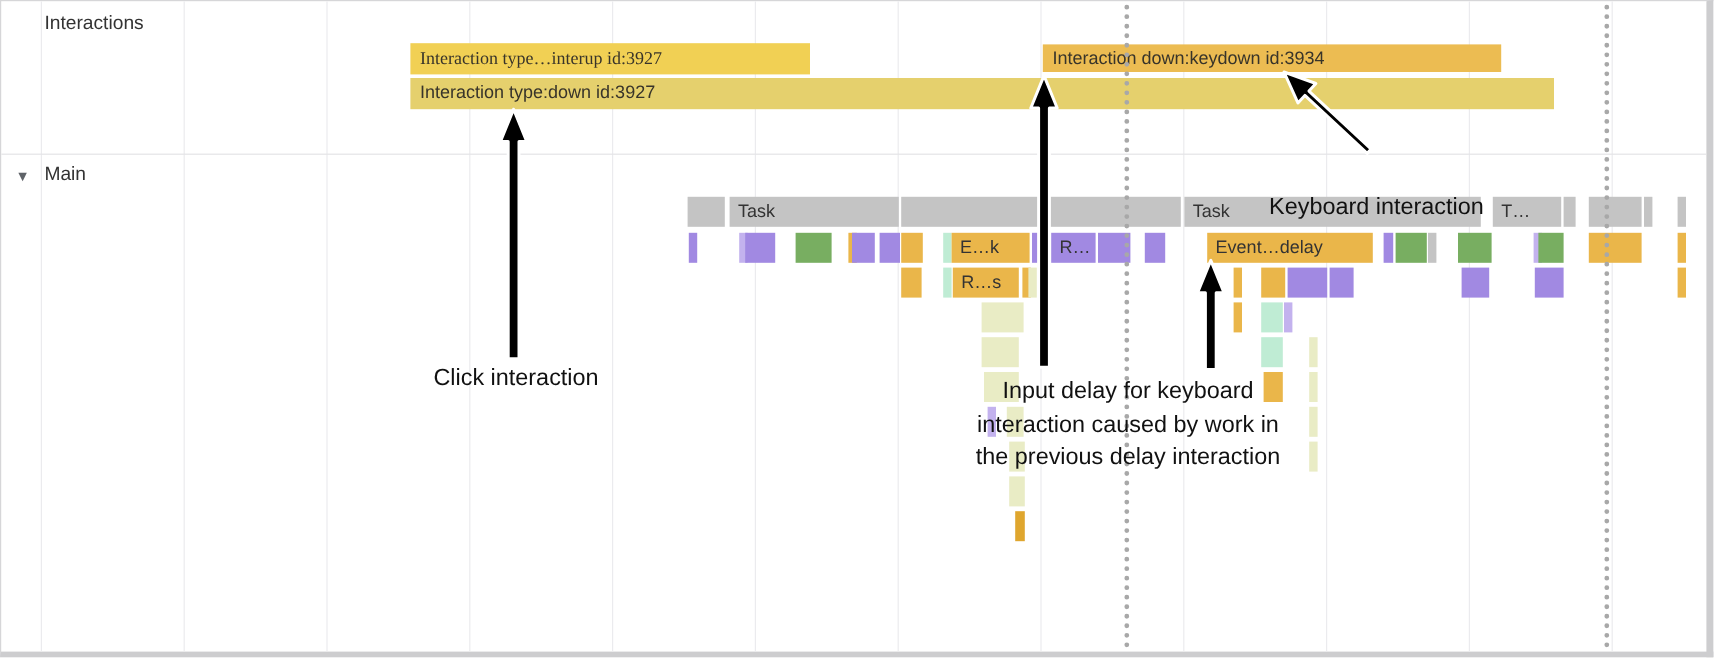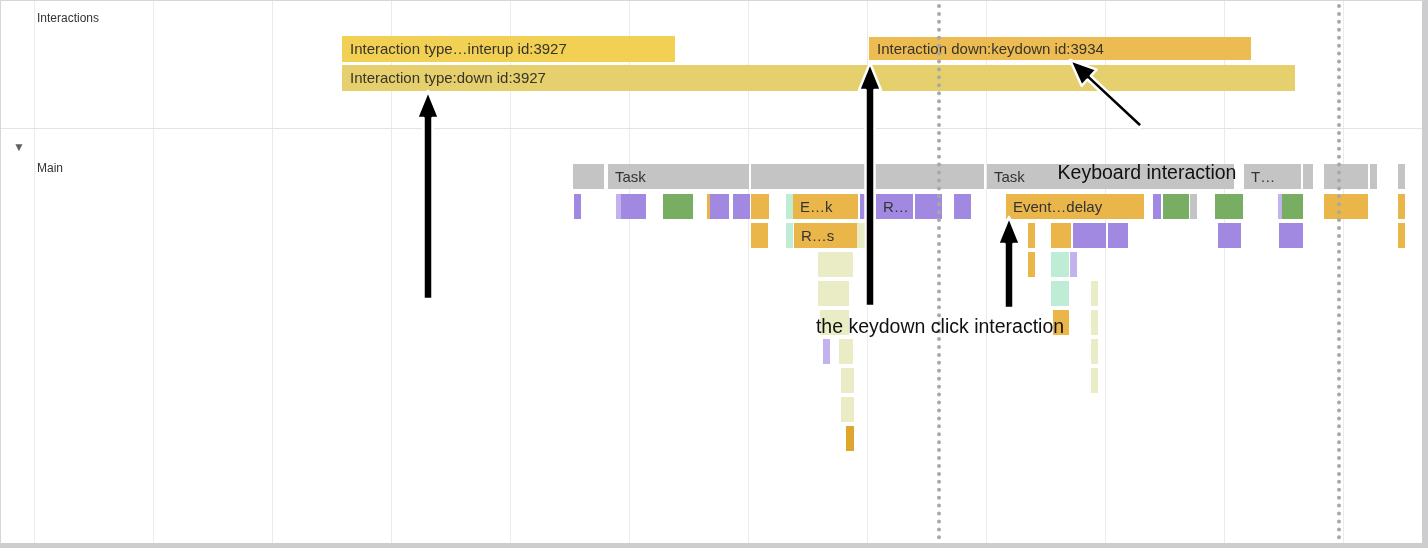--- a/index.html
+++ b/index.html
@@ -4,21 +4,21 @@
 <style>
   html,body{margin:0;padding:0;background:#fff;}
   .canvas{
     position:relative;width:1428px;height:548px;background:#ffffff;
     box-sizing:border-box;border:1px solid #d6d6d8;border-right:6px solid #cdcdcf;border-bottom:5px solid #cdcdcf;
     overflow:hidden;font-family:"Liberation Sans","DejaVu Sans",sans-serif;
   }
   .gridline{position:absolute;top:0;bottom:0;width:1px;background:#ebebee;z-index:1;}
   .dotline{position:absolute;top:3px;bottom:3px;width:0;border-left:4px dotted #a8a8a8;z-index:6;}
   .separator{position:absolute;left:0;right:0;height:1px;background:#e4e4e6;z-index:2;}
-  .track-label{position:absolute;font-size:12px;color:#333;z-index:4;white-space:nowrap;}
+  .track-label{position:absolute;font-size:16px;color:#333;z-index:4;white-space:nowrap;}
   .expander{position:absolute;font-size:12px;color:#5f6368;z-index:4;cursor:pointer;}
   .ibar,.fbar{
     position:absolute;box-sizing:border-box;z-index:3;
     font-size:15px;color:#38342a;white-space:nowrap;overflow:hidden;
     padding-left:8px;
   }
   .fbar{padding-left:7px;color:#333;}
   .arrow-layer{position:absolute;left:0;top:0;z-index:7;pointer-events:none;}
   .annotation{position:absolute;z-index:8;font-size:19.5px;color:#111;text-align:center;line-height:27.5px;}
 </style>
@@ -41,24 +41,24 @@
       <div class="gridline" style="left: 1342px;"></div>
       <div class="dotline" style="left: 936px;"></div>
       <div class="dotline" style="left: 1336px;"></div>
     </div>
 
   <div class="separator" id="track-separator" style="top: 127px;"></div>
 
   <div class="track-label" style="left:36px;top:10px;">Interactions</div>
 
   <span class="expander" style="left:12px;top:139px;">▼</span>
-  <div class="track-label" style="left:36px;top:136px;margin-top:24px;">Main</div>
+  <div class="track-label" style="left:36px;top:136px;">Main</div>
 
   <div id="bars-layer">
-      <div class="ibar" style="left: 341px; top: 35px; width: 333px; height: 26px; line-height: 26px; background: rgb(241, 208, 84);">Interaction type…interup id:3927</div>
+      <div class="ibar" style="left: 341px; top: 35px; width: 333px; height: 26px; line-height: 26px; background: rgb(241, 208, 84); font-family: Liberation Serif, serif;">Interaction type…interup id:3927</div>
       <div class="ibar" style="left: 341px; top: 64px; width: 953px; height: 26px; line-height: 26px; background: rgb(229, 208, 109);">Interaction type:down id:3927</div>
       <div class="ibar" style="left: 868px; top: 36px; width: 382px; height: 23px; line-height: 23px; background: rgb(236, 188, 82);">Interaction down:keydown id:3934</div>
       <div class="fbar" style="left: 572px; top: 163px; width: 31px; height: 25px; line-height: 25px; background: rgb(196, 196, 196);"></div>
       <div class="fbar" style="left: 607px; top: 163px; width: 141px; height: 25px; line-height: 25px; background: rgb(196, 196, 196);">Task</div>
       <div class="fbar" style="left: 750px; top: 163px; width: 233px; height: 25px; line-height: 25px; background: rgb(196, 196, 196);"></div>
       <div class="fbar" style="left: 986px; top: 163px; width: 247px; height: 25px; line-height: 25px; background: rgb(196, 196, 196);">Task</div>
       <div class="fbar" style="left: 1243px; top: 163px; width: 57px; height: 25px; line-height: 25px; background: rgb(196, 196, 196);">T…</div>
       <div class="fbar" style="left: 1302px; top: 163px; width: 10px; height: 25px; line-height: 25px; background: rgb(196, 196, 196);"></div>
       <div class="fbar" style="left: 1323px; top: 163px; width: 44px; height: 25px; line-height: 25px; background: rgb(196, 196, 196);"></div>
       <div class="fbar" style="left: 1369px; top: 163px; width: 3px; height: 25px; line-height: 25px; background: rgb(196, 196, 196);"></div>
@@ -82,21 +82,21 @@
       <div class="fbar" style="left: 1152px; top: 193px; width: 8px; height: 25px; line-height: 25px; background: rgb(161, 137, 226);"></div>
       <div class="fbar" style="left: 1162px; top: 193px; width: 26px; height: 25px; line-height: 25px; background: rgb(120, 174, 97);"></div>
       <div class="fbar" style="left: 1189px; top: 193px; width: 3px; height: 25px; line-height: 25px; background: rgb(196, 196, 196);"></div>
       <div class="fbar" style="left: 1214px; top: 193px; width: 28px; height: 25px; line-height: 25px; background: rgb(120, 174, 97);"></div>
       <div class="fbar" style="left: 1277px; top: 193px; width: 3px; height: 25px; line-height: 25px; background: rgb(195, 178, 238);"></div>
       <div class="fbar" style="left: 1281px; top: 193px; width: 21px; height: 25px; line-height: 25px; background: rgb(120, 174, 97);"></div>
       <div class="fbar" style="left: 1323px; top: 193px; width: 44px; height: 25px; line-height: 25px; background: rgb(234, 182, 74);"></div>
       <div class="fbar" style="left: 1397px; top: 193px; width: 4px; height: 25px; line-height: 25px; background: rgb(234, 182, 74);"></div>
       <div class="fbar" style="left: 750px; top: 222px; width: 17px; height: 25px; line-height: 25px; background: rgb(234, 182, 74);"></div>
       <div class="fbar" style="left: 785px; top: 222px; width: 3px; height: 25px; line-height: 25px; background: rgb(191, 236, 212);"></div>
-      <div class="fbar" style="left: 793px; top: 222px; width: 78px; height: 25px; line-height: 25px; background: rgb(234, 182, 74);">R…s</div>
+      <div class="fbar" style="left: 793px; top: 222px; width: 55px; height: 25px; line-height: 25px; background: rgb(234, 182, 74);">R…s</div>
       <div class="fbar" style="left: 851px; top: 222px; width: 3px; height: 25px; line-height: 25px; background: rgb(234, 182, 74);"></div>
       <div class="fbar" style="left: 856px; top: 222px; width: 6px; height: 25px; line-height: 25px; background: rgb(233, 236, 197);"></div>
       <div class="fbar" style="left: 1027px; top: 222px; width: 3px; height: 25px; line-height: 25px; background: rgb(234, 182, 74);"></div>
       <div class="fbar" style="left: 1050px; top: 222px; width: 20px; height: 25px; line-height: 25px; background: rgb(234, 182, 74);"></div>
       <div class="fbar" style="left: 1072px; top: 222px; width: 33px; height: 25px; line-height: 25px; background: rgb(161, 137, 226);"></div>
       <div class="fbar" style="left: 1107px; top: 222px; width: 20px; height: 25px; line-height: 25px; background: rgb(161, 137, 226);"></div>
       <div class="fbar" style="left: 1217px; top: 222px; width: 23px; height: 25px; line-height: 25px; background: rgb(161, 137, 226);"></div>
       <div class="fbar" style="left: 1278px; top: 222px; width: 24px; height: 25px; line-height: 25px; background: rgb(161, 137, 226);"></div>
       <div class="fbar" style="left: 1397px; top: 222px; width: 3px; height: 25px; line-height: 25px; background: rgb(234, 182, 74);"></div>
       <div class="fbar" style="left: 817px; top: 251px; width: 35px; height: 25px; line-height: 25px; background: rgb(233, 236, 197);"></div>
@@ -118,19 +118,22 @@
       <div class="fbar" style="left: 845px; top: 425px; width: 8px; height: 25px; line-height: 25px; background: rgb(223, 166, 46);"></div>
     </div>
 
   <svg class="arrow-layer" width="1428" height="548" viewBox="0 0 1428 548">
     <polygon points="427,90 416,117 422.5,117 422.5,298 431.5,298 431.5,117 438,117" fill="#000" stroke="#fff" stroke-width="2.5" stroke-linejoin="round"></polygon>
     <polygon points="869,62 858,89 864.5,89 864.5,305 873.5,305 873.5,89 880,89" fill="#000" stroke="#fff" stroke-width="2.5" stroke-linejoin="round"></polygon>
     <polygon points="1008,216 997,243 1003.5,243 1003.5,307 1012.5,307 1012.5,243 1019,243" fill="#000" stroke="#fff" stroke-width="2.5" stroke-linejoin="round"></polygon>
     <polygon points="1069,59 1080.6,84.8 1086.4,78.5 1138.3,126.8 1141.7,123.2 1089.8,74.9 1095.6,68.6" fill="#000" stroke="#fff" stroke-width="2.5" stroke-linejoin="round"></polygon>
   </svg>
 
+  <div class="annotation" style="left:330px;top:301px;width:198px;">Click interaction</div>
 
   <div class="annotation" style="left:1030px;top:127px;width:232px;margin-top:31px;">Keyboard interaction</div>
 
   <div class="annotation" style="left:772px;top:312px;width:334px;">
-    <span style="display:block">the keydown click interaction</span>
+    <span style="display:block">Input delay for keyboard</span>
+    <span style="display:block">interaction caused by work in</span>
+    <span style="display:block">the previous delay interaction</span>
   </div>
 </div>
 
 </body></html>

